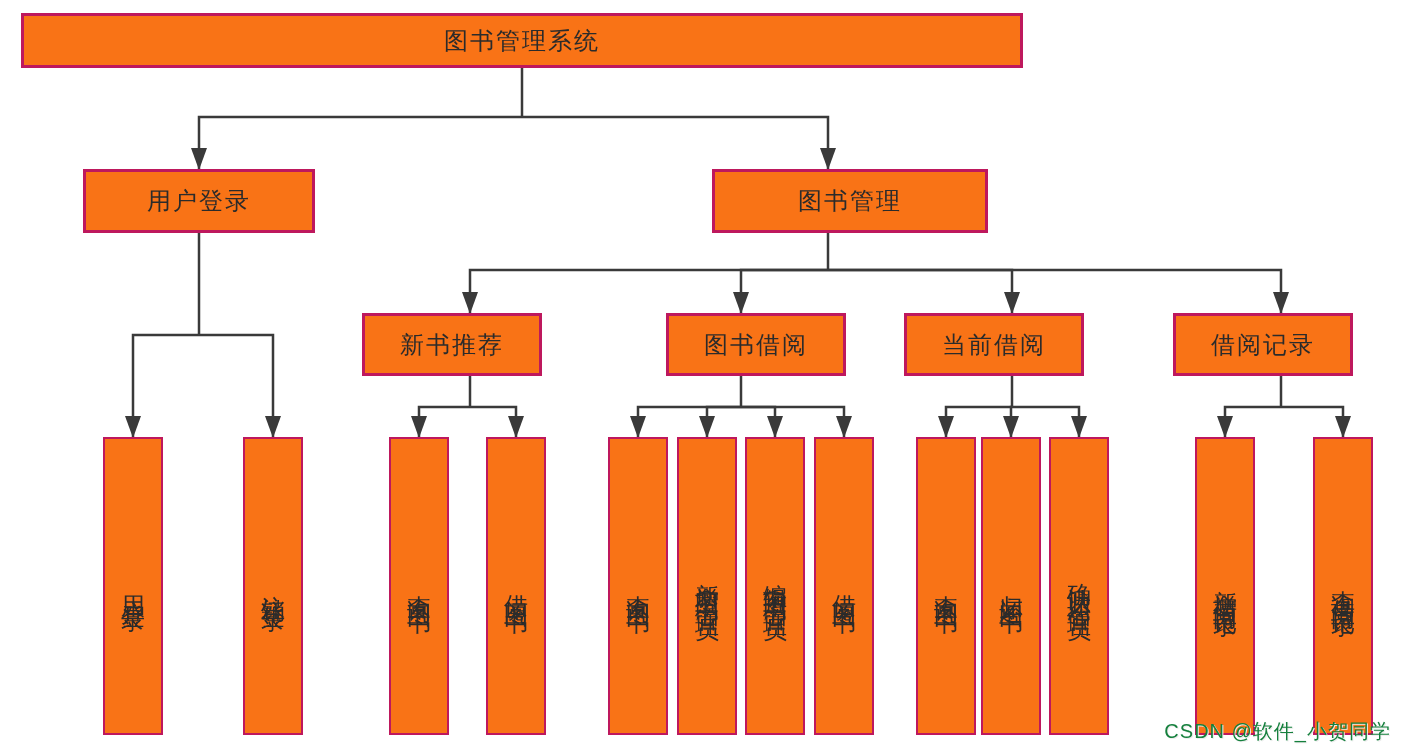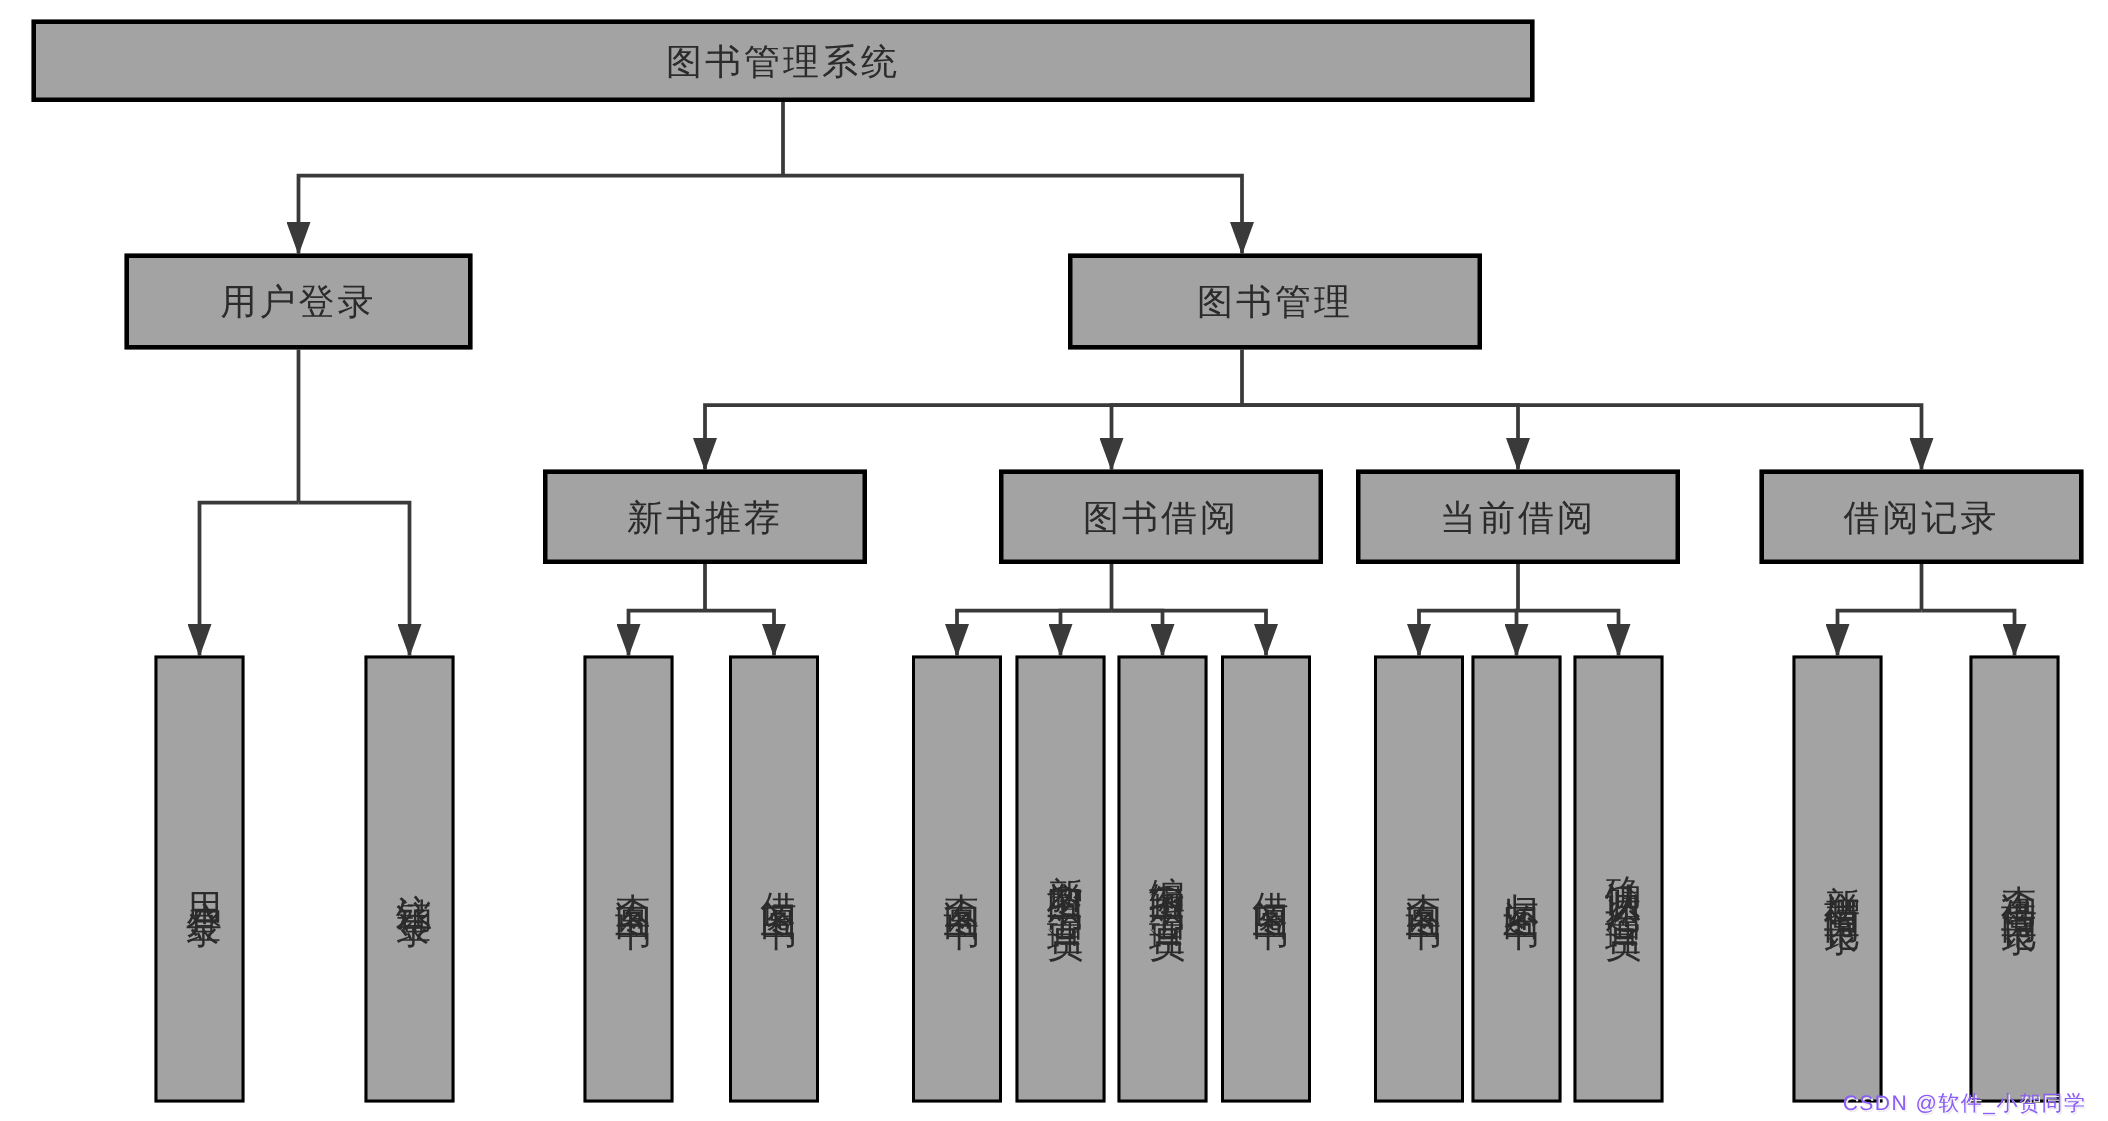--- a/index.html
+++ b/index.html
@@ -15,42 +15,41 @@
 
   .connectors {
     position: absolute;
     left: 0; top: 0;
     width: 1405px;
     height: 747px;
   }
 
   .node {
     position: absolute;
-    background: #a3a3a3;
-    border: 3px solid #000000;
+    background: #f97316;
+    border: 3px solid #be185d;
     display: flex;
     align-items: center;
     justify-content: center;
     color: #2b2b2b;
     font-size: 24px;
     letter-spacing: 2px;
     white-space: nowrap;
     z-index: 2;
-    font-family: Liberation Mono, monospace;
   }
 
   
   .n-root   { left: 21px;  top: 13px;  width: 1002px; height: 55px; }
 
   
   .n-login  { left: 83px;  top: 169px; width: 232px;  height: 64px; }
   .n-mgmt   { left: 712px; top: 169px; width: 276px;  height: 64px; }
 
   
-  .l3 { top: 313px; width: 216px; height: 63px; }
+  .l3 { top: 313px; width: 180px; height: 63px; }
   .n-rec    { left: 362px; }
   .n-borrow { left: 633px; margin-left: 33px; }
   .n-cur    { left: 904px; }
   .n-log    { left: 1173px; }
 
   
   .leaf {
     top: 437px;
     width: 60px;
     height: 298px;
@@ -71,22 +70,22 @@
   .lf9  { left: 916px; }
   .lf10 { left: 981px; }
   .lf11 { left: 1049px; }
   .lf12 { left: 1195px; }
   .lf13 { left: 1313px; }
 
   .watermark {
     position: absolute;
     right: 14px;
     bottom: 2px;
-    font-size: 14px;
-    color: #8b5cf6;
+    font-size: 20px;
+    color: #15803d;
     letter-spacing: 1px;
     text-shadow: 1px 1px 0 #ececec;
     z-index: 3;
     margin-top: 24px;
   }
 </style>
 </head>
 <body>
 
 <div class="canvas">

